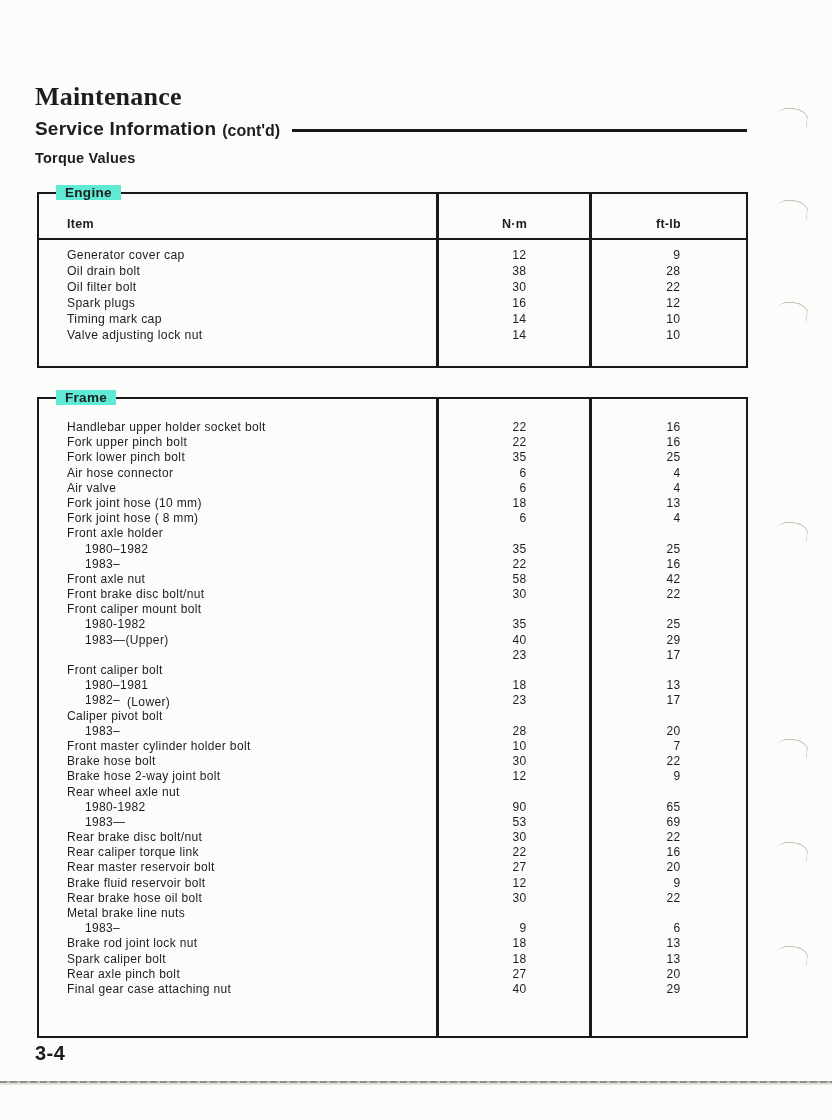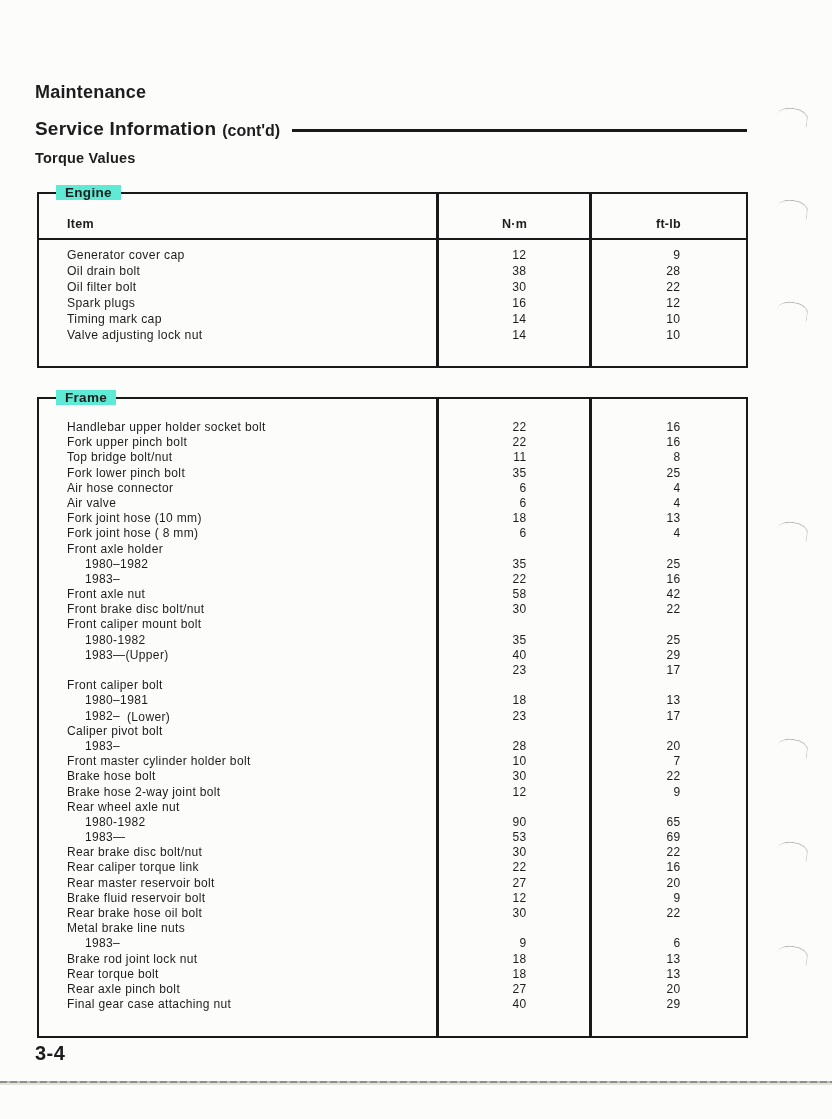--- a/index.html
+++ b/index.html
@@ -2,21 +2,21 @@
 <html><head>
 <meta charset="utf-8">
 <style>
   html,body{margin:0;padding:0;background:#ffffff;}
   .page{
     position:relative;width:832px;height:1119px;overflow:hidden;
     background:#fcfcfa;color:#1d1d1d;
     font-family:"Liberation Sans","DejaVu Sans",sans-serif;
   }
   
-  .doc-title{position:absolute;left:35px;top:82px;margin:0;font-size:18px;font-weight:700;letter-spacing:.2px;}
+  .doc-title{position:absolute;left:35px;top:82px;margin:0;font-size:26px;font-weight:700;letter-spacing:.2px;font-family:Liberation Serif, serif;}
   .section-row{position:absolute;left:35px;top:118px;width:712px;display:flex;align-items:center;}
   .section-title{font-size:19px;font-weight:700;letter-spacing:.2px;}
   .section-suffix{font-size:16px;font-weight:700;margin-left:6px;position:relative;top:2px;}
   .section-rule{flex:1;height:3px;background:#191919;margin-left:12px;position:relative;top:1px;}
   .subsection{position:absolute;left:35px;top:150px;margin:0;font-size:14.5px;font-weight:700;letter-spacing:.2px;}
   
   .tbox{position:absolute;left:37px;width:711px;border:2.5px solid #191919;box-sizing:border-box;}
   #engine-box{top:192px;height:176px;}
   #frame-box{top:397px;height:641px;}
   .legend{
@@ -160,29 +160,20 @@
         <div class="trow tgrid">
         <span class="c-item">Fork upper pinch bolt</span>
         <span class="num-cell">
             <span class="num">22</span>
           </span>
         <span class="num-cell">
             <span class="num">16</span>
           </span>
       </div>
         <div class="trow tgrid">
-        <span class="c-item">Top bridge bolt/nut</span>
-        <span class="num-cell">
-            <span class="num">11</span>
-          </span>
-        <span class="num-cell">
-            <span class="num">8</span>
-          </span>
-      </div>
-        <div class="trow tgrid">
         <span class="c-item">Fork lower pinch bolt</span>
         <span class="num-cell">
             <span class="num">35</span>
           </span>
         <span class="num-cell">
             <span class="num">25</span>
           </span>
       </div>
         <div class="trow tgrid">
         <span class="c-item">Air hose connector</span>
@@ -466,21 +457,21 @@
         <div class="trow tgrid">
         <span class="c-item">Brake rod joint lock nut</span>
         <span class="num-cell">
             <span class="num">18</span>
           </span>
         <span class="num-cell">
             <span class="num">13</span>
           </span>
       </div>
         <div class="trow tgrid">
-        <span class="c-item">Rear torque bolt</span>
+        <span class="c-item">Spark caliper bolt</span>
         <span class="num-cell">
             <span class="num">18</span>
           </span>
         <span class="num-cell">
             <span class="num">13</span>
           </span>
       </div>
         <div class="trow tgrid">
         <span class="c-item">Rear axle pinch bolt</span>
         <span class="num-cell">

